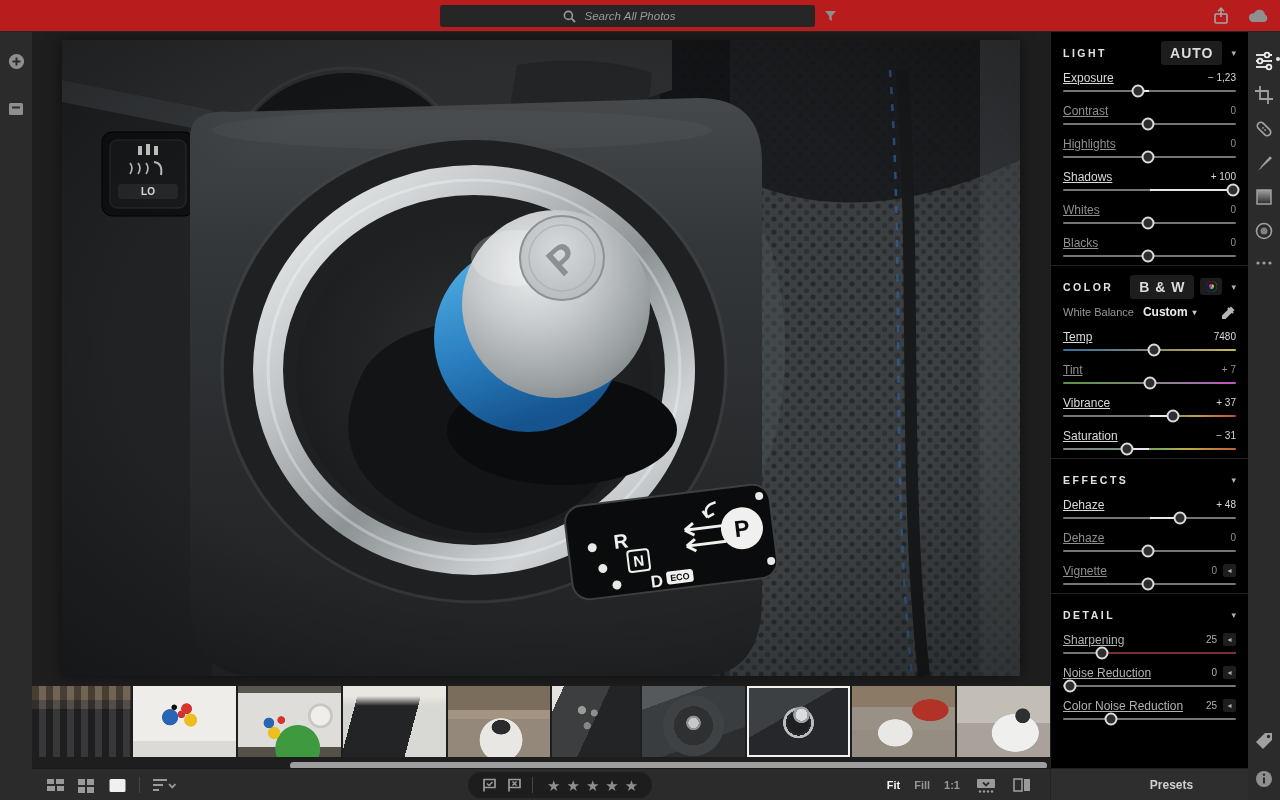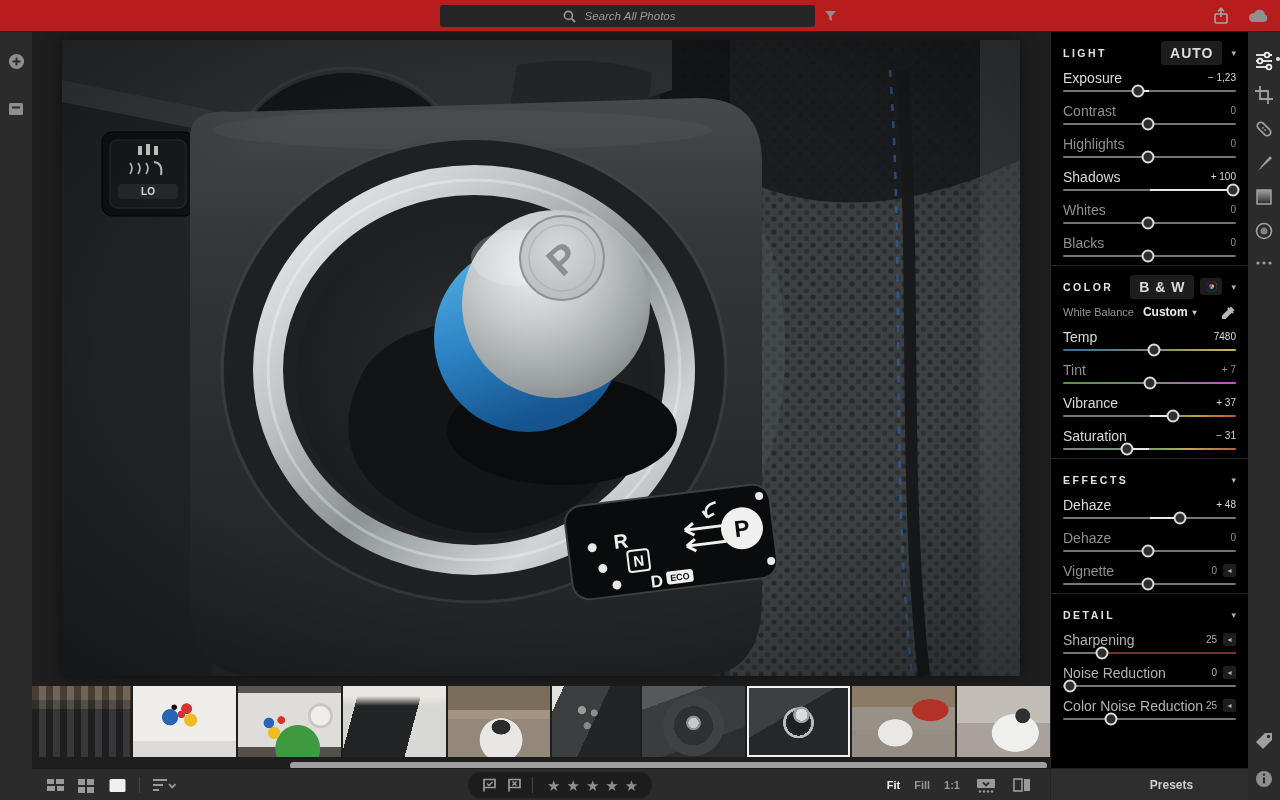--- a/index.html
+++ b/index.html
@@ -67,21 +67,21 @@
   .wheelbtn{width:22px;height:17px;background:#1d1d1d;border-radius:3px;display:flex;align-items:center;justify-content:center;margin-left:6px;}
   .wheel{width:11px;height:11px;border-radius:50%;background:conic-gradient(#e33,#ee3,#3c3,#3cc,#33e,#e3e,#e33);box-shadow:inset 0 0 0 3px #1d1d1d;}
   .chev{color:#b0b0b0;font-size:9px;margin-left:9px;}
   .wb-row{display:flex;align-items:center;height:24px;margin:1px 0 4px;}
   .wb-l{font-size:11px;color:#979797;}
   .wb-v{display:flex;align-items:center;gap:5px;margin-left:9px;color:#ececec;font-size:12px;font-weight:bold;}
   .wb-chev{font-size:8px;color:#cfcfcf;}
   .dropper{display:flex;}
   .srow{margin-top:5px;}
   .shead{display:flex;align-items:center;height:15px;}
-  .slab{font-size:14px;}
+  .slab{font-size:12px;text-decoration:underline;}
   .sval{font-size:10px;}
   .tone-bright{color:#d9d9d9;}
   .tone-dim{color:#8f8f8f;}
   .tone-mid{color:#b2b2b2;}
   .expbtn{width:13px;height:13px;background:#1e1e1e;border-radius:2px;color:#b0b0b0;font-size:8px;line-height:13px;text-align:center;margin-left:6px;}
   .twrap{position:relative;height:13px;}
   .track{position:absolute;left:0;right:0;top:5px;height:2px;background:#757575;border-radius:1px;}
   .tk-temp{background:linear-gradient(90deg,#2f6f9f,#74827c 42%,#9a9468 65%,#cdb952);}
   .tk-tint{background:linear-gradient(90deg,#58953f,#7f8776 45%,#8f7f92 62%,#c253c2);}
   .tk-vibrance{background:linear-gradient(90deg,#767676 0 46%,#7f8f5a 62%,#b9a347 76%,#c27a3a 88%,#c04f32);}

